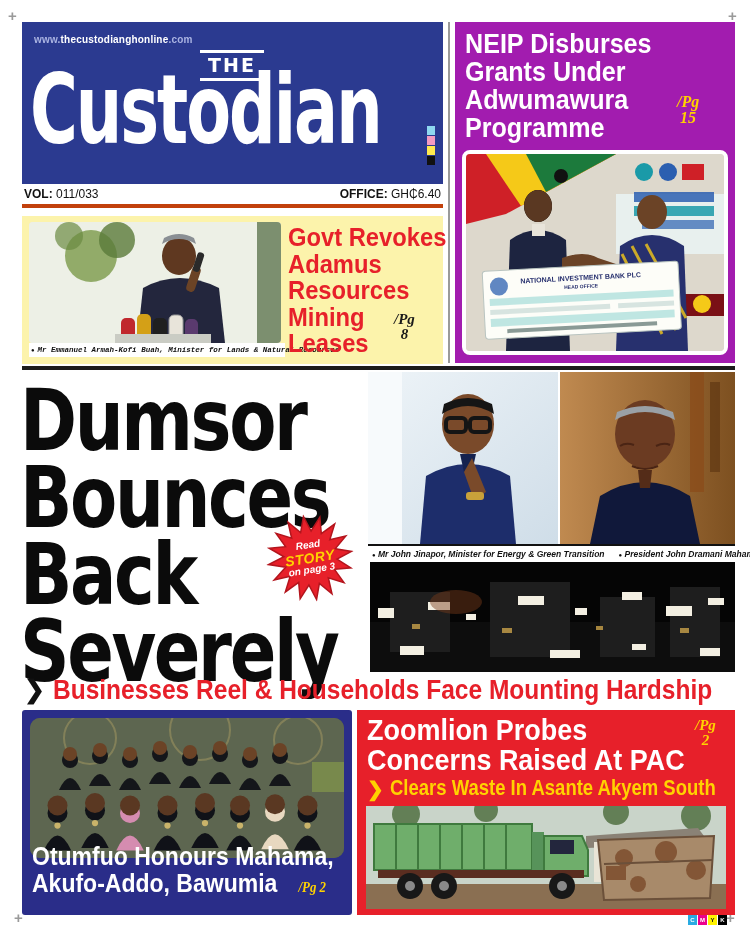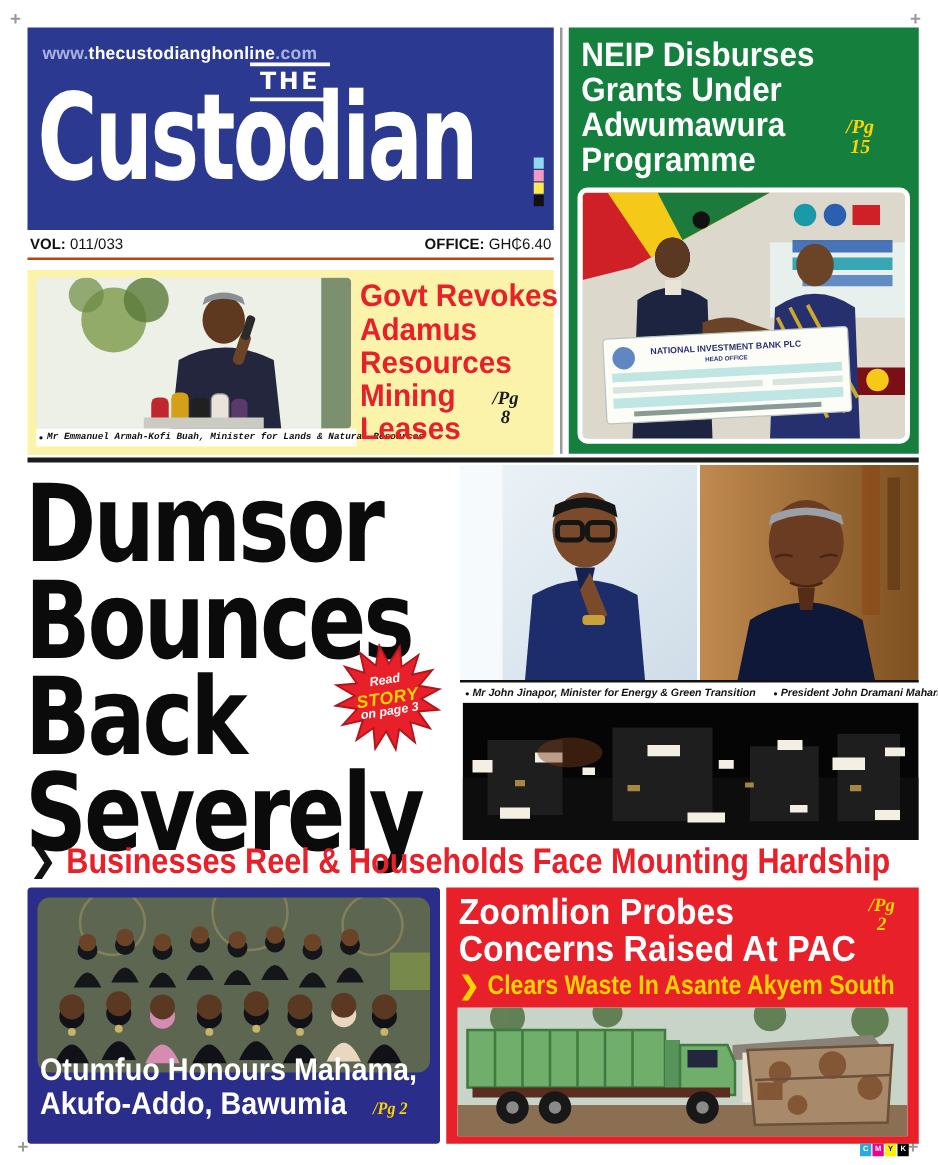--- a/index.html
+++ b/index.html
@@ -2,38 +2,38 @@
 <html><head>
 <meta charset="utf-8">
 <style>
   html,body{margin:0;padding:0;background:#fff;}
   body{width:750px;height:932px;overflow:hidden;font-family:"Liberation Sans",sans-serif;}
   .page{position:relative;width:750px;height:932px;background:#ffffff;overflow:hidden;}
   .abs{position:absolute;}
   .regmark{position:absolute;color:#9a9a9a;font-size:15px;font-weight:bold;line-height:1;}
   
   .masthead{left:22px;top:22px;width:421px;height:162px;background:#2b3a90;color:#fff;}
-  .site-url{position:absolute;left:12px;top:12px;font-size:14px;letter-spacing:.2px;color:#aab4e2;font-weight:bold;}
+  .site-url{position:absolute;left:12px;top:12px;font-size:10px;letter-spacing:.2px;color:#aab4e2;font-weight:bold;}
   .site-url .strong{color:#fff;}
   .the-kicker{position:absolute;left:178px;top:28px;width:64px;text-align:center;
     font-family:"DejaVu Sans",sans-serif;font-weight:bold;font-size:19px;letter-spacing:2px;
     border-top:3px solid #fff;border-bottom:3px solid #fff;padding:1px 0 2px;}
   .mast-title{position:absolute;left:8px;top:38px;width:405px;height:100px;
     font-family:"DejaVu Sans",sans-serif;font-weight:bold;font-size:96px;line-height:100px;
     letter-spacing:-3px;transform:scaleX(.68);transform-origin:0 50%;white-space:nowrap;}
   .tagline{position:absolute;left:0;top:140px;width:100%;text-align:center;
     font-size:12px;font-weight:bold;letter-spacing:6.5px;}
   .mini-cmyk{position:absolute;left:405px;top:104px;width:8px;}
   .mini-cmyk div{width:8px;height:9px;margin-bottom:1px;}
   
-  .info-bar{left:22px;top:184px;width:421px;height:24px;background:#fff;border-bottom:2px solid #c2410c;
+  .info-bar{left:22px;top:184px;width:421px;height:24px;background:#fff;border-bottom:4px solid #c2410c;
     display:flex;justify-content:space-between;align-items:center;font-size:12px;color:#111;padding:0 2px;box-sizing:border-box;}
   .info-bar b{font-weight:bold;}
   
-  .neip-box{left:455px;top:22px;width:280px;height:341px;background:#15803d;box-sizing:border-box;padding:8px 10px;}
+  .neip-box{left:455px;top:22px;width:280px;height:341px;background:#a21caf;box-sizing:border-box;padding:8px 10px;}
   .neip-line{color:#fff;font-weight:bold;font-size:27px;line-height:28px;white-space:nowrap;transform:scaleX(.93);transform-origin:0 50%;}
   .pg-ref{font-family:"Liberation Serif",serif;font-style:italic;font-weight:bold;line-height:1;text-align:center;}
   .pg-yellow{color:#ffd200;}
   .pg-black{color:#1a1a1a;}
   .v-divider{left:448px;top:22px;width:2px;height:341px;background:#9a9a9a;}
   
   .govt-box{left:22px;top:216px;width:421px;height:148px;background:#fcf3ab;}
   .govt-photo{position:absolute;left:7px;top:6px;width:252px;height:121px;border-radius:4px;overflow:hidden;background:#e9ece3;}
   .photo-caption{font-size:7.5px;font-weight:bold;font-style:italic;color:#111;background:#fff;
     display:flex;align-items:center;gap:3px;padding:0 2px;white-space:nowrap;}

